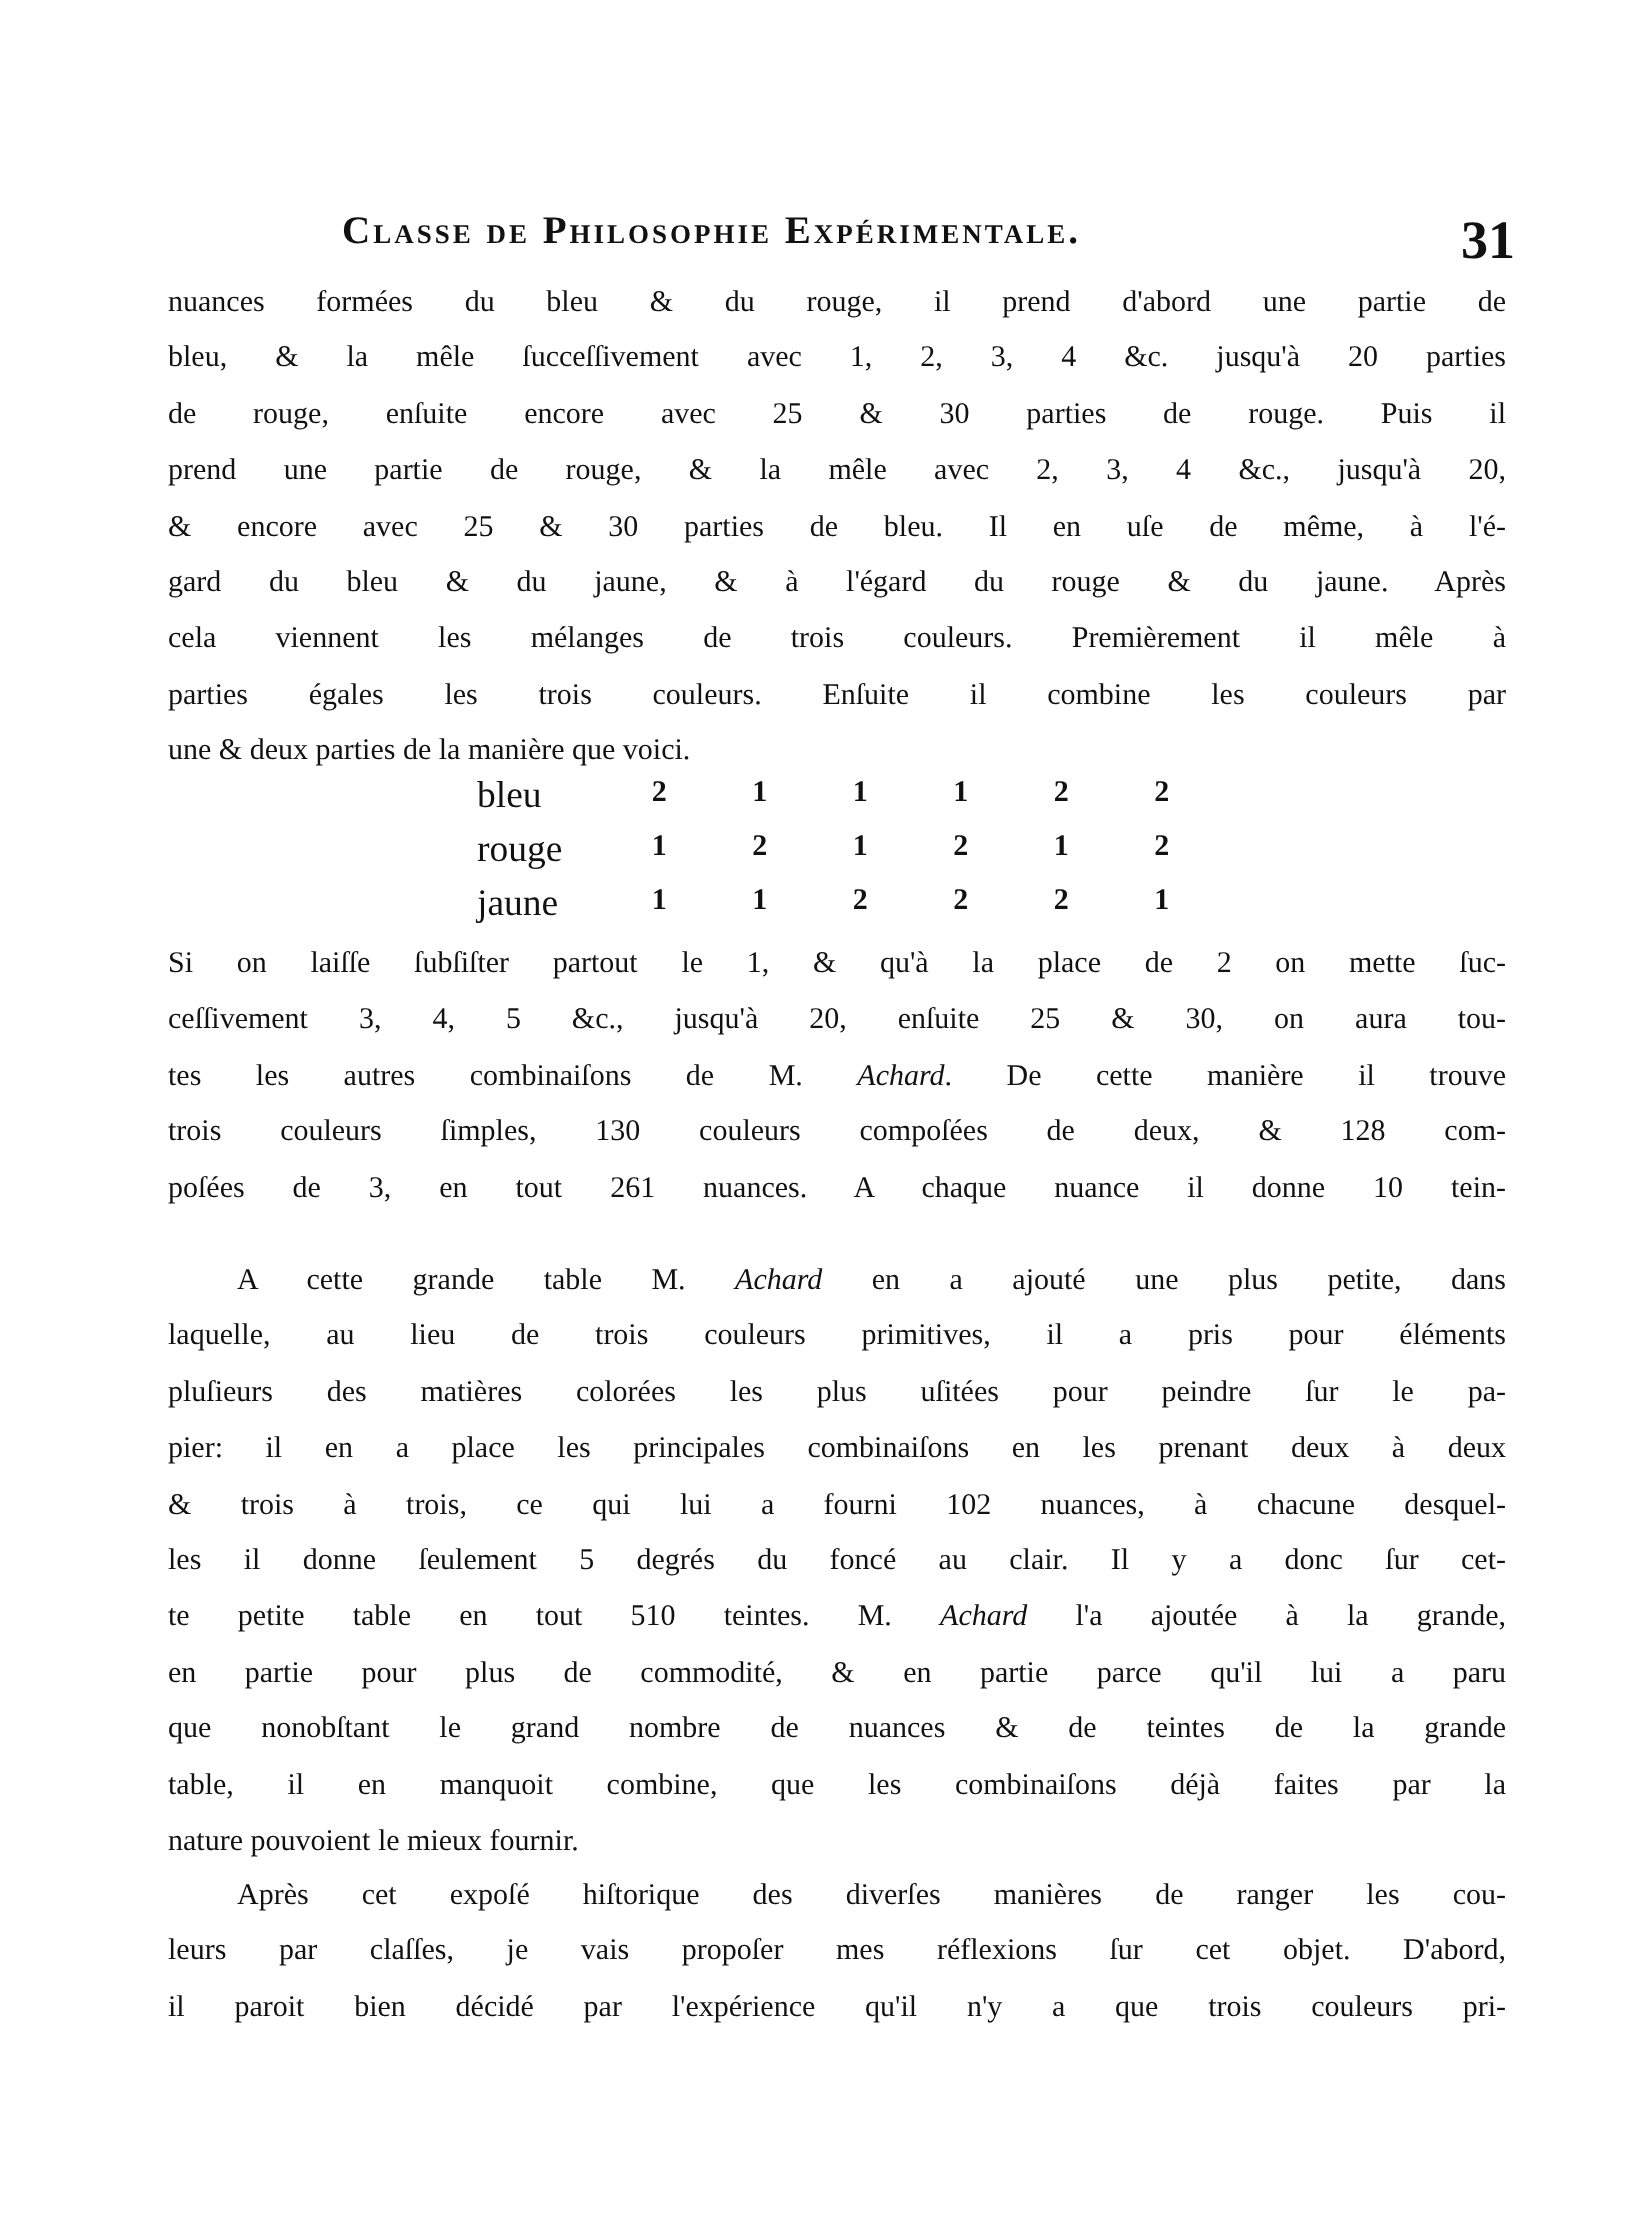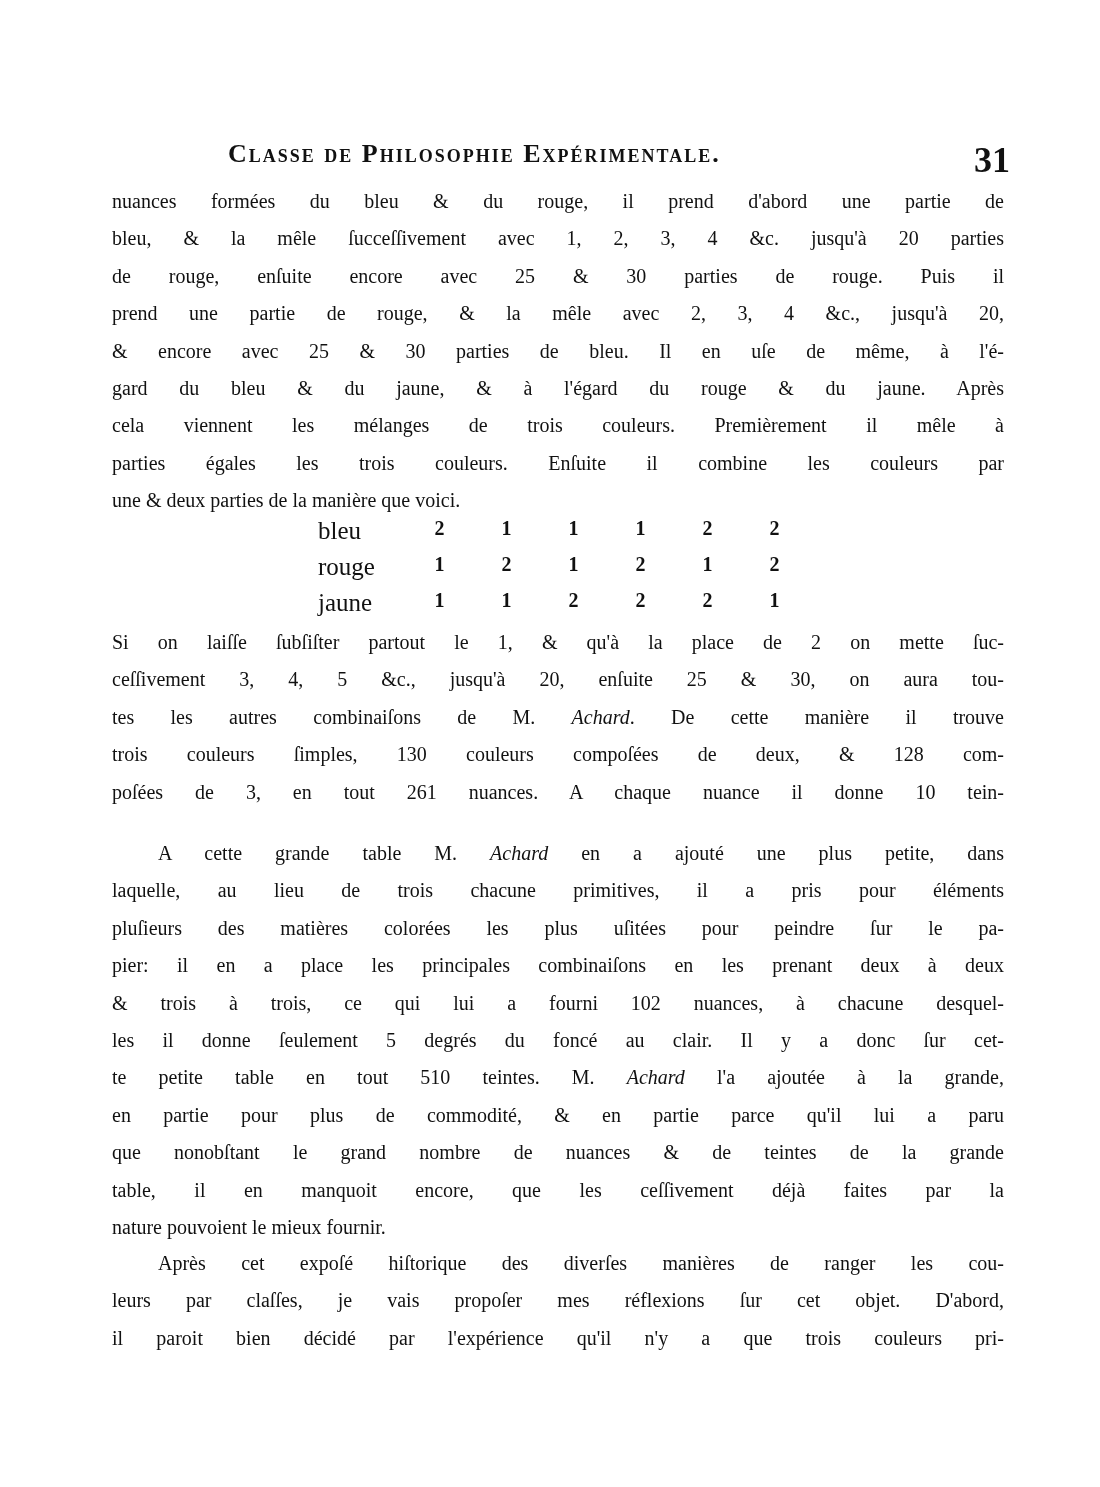--- a/index.html
+++ b/index.html
@@ -76,29 +76,29 @@
 <div class="after">
   <div class="line">Si on laiſſe ſubſiſter partout le 1, &amp; qu'à la place de 2 on mette ſuc-</div>
   <div class="line">ceſſivement 3, 4, 5 &amp;c., jusqu'à 20, enſuite 25 &amp; 30, on aura tou-</div>
   <div class="line"><span>tes les autres combinaiſons de M. </span><i>Achard</i><span>.  De cette manière il trouve</span></div>
   <div class="line">trois couleurs ſimples, 130 couleurs compoſées de deux, &amp; 128 com-</div>
   <div class="line">poſées de 3, en tout 261 nuances.  A chaque nuance il donne 10 tein-</div>
 </div>
 
 <div class="para2">
   <div class="line indent"><span>A cette grande table M. </span><i>Achard</i><span> en a ajouté une plus petite, dans</span></div>
-  <div class="line">laquelle, au lieu de trois chacune primitives, il a pris pour éléments</div>
+  <div class="line">laquelle, au lieu de trois couleurs primitives, il a pris pour éléments</div>
   <div class="line">pluſieurs des matières colorées les plus uſitées pour peindre ſur le pa-</div>
   <div class="line">pier: il en a place les principales combinaiſons en les prenant deux à deux</div>
   <div class="line">&amp; trois à trois, ce qui lui a fourni 102 nuances, à chacune desquel-</div>
   <div class="line">les il donne ſeulement 5 degrés du foncé au clair.  Il y a donc ſur cet-</div>
   <div class="line"><span>te petite table en tout 510 teintes.  M. </span><i>Achard</i><span> l'a ajoutée à la grande,</span></div>
   <div class="line">en partie pour plus de commodité, &amp; en partie parce qu'il lui a paru</div>
   <div class="line">que nonobſtant le grand nombre de nuances &amp; de teintes de la grande</div>
-  <div class="line">table, il en manquoit encore, que les ceſſivement déjà faites par la</div>
+  <div class="line">table, il en manquoit combine, que les combinaiſons déjà faites par la</div>
   <div class="line last">nature pouvoient le mieux fournir.</div>
 </div>
 
 <div class="para3">
   <div class="line indent">Après cet expoſé hiſtorique des diverſes manières de ranger les cou-</div>
   <div class="line">leurs par claſſes, je vais propoſer mes réflexions ſur cet objet.  D'abord,</div>
   <div class="line">il paroit bien décidé par l'expérience qu'il n'y a que trois couleurs pri-</div>
 </div>
 
 </body></html>

